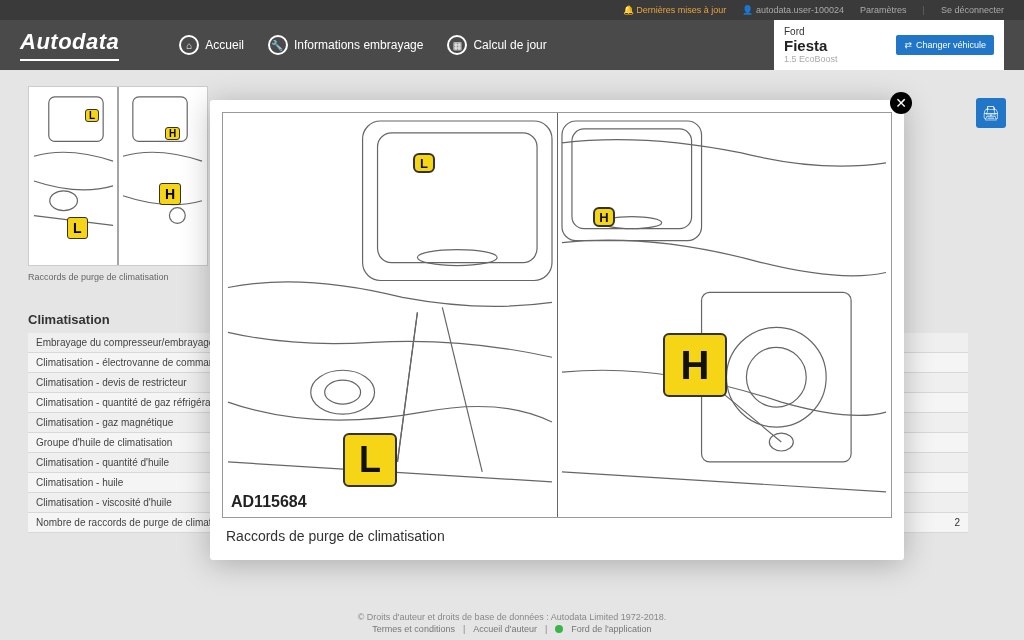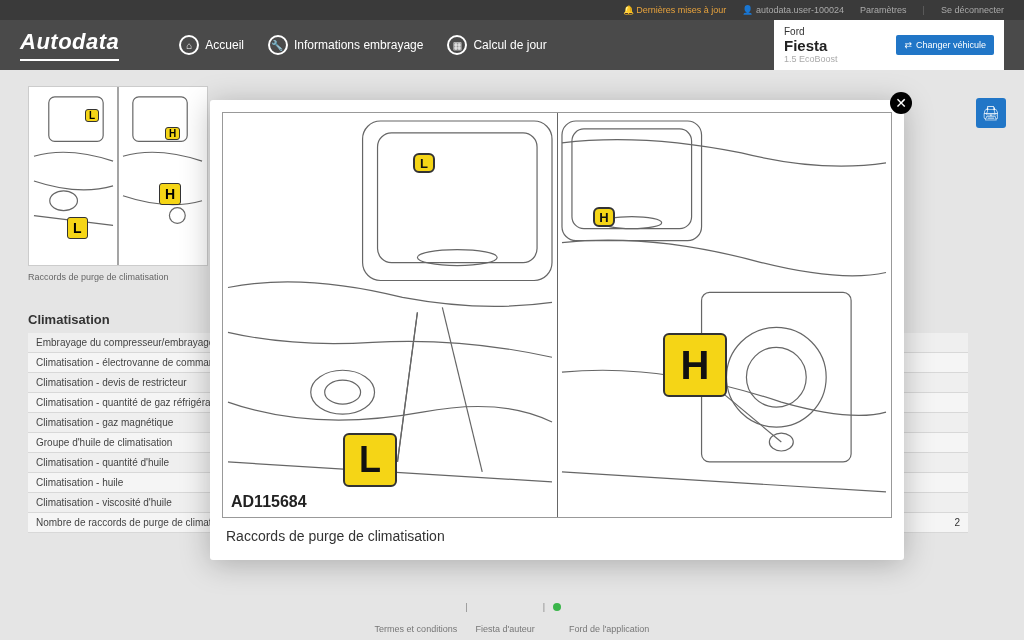--- a/index.html
+++ b/index.html
@@ -58,21 +58,21 @@
 .label-H-big { left: 440px; top: 220px; width: 64px; height: 64px; font-size: 40px; }
 .label-L-small { left: 190px; top: 40px; width: 22px; height: 20px; font-size: 13px; }
 .label-H-small { left: 370px; top: 94px; width: 22px; height: 20px; font-size: 13px; }
 
 .diagram-ref { position: absolute; left: 8px; bottom: 6px; font-size: 16px; font-weight: bold; color: #222; }
 .modal-caption { font-size: 14px; color: #333; padding: 10px 4px 4px; }
 
 
 .footer { position: absolute; bottom: 0; left: 0; right: 0; text-align: center; font-size: 9px; color: #888; padding: 6px 0; }
 .footer-links { display: flex; justify-content: center; gap: 8px; margin-top: 2px; align-items: center; }
-.footer-links a { color: #777; text-decoration: none; margin-top: 44px; }
+.footer-links a { color: #777; text-decoration: none; }
 .status-dot { width: 8px; height: 8px; background: #3ab54a; border-radius: 50%; display: inline-block; }
 
 
 .mini-label { position: absolute; background: #f5d516; border: 1px solid #333; border-radius: 3px; font-size: 10px; font-weight: bold; padding: 0 3px; }
 </style>
 </head>
 <body>
 
 <div class="topbar-upper">
   <a class="updates"><span class="bell">🔔</span><span>Dernières mises à jour</span></a>
@@ -175,24 +175,25 @@
         <span class="spec-val"></span>
       </div>
     <div class="spec-row">
         <span>Nombre de raccords de purge de climatisation</span>
         <span class="spec-val">2</span>
       </div>
   </div>
 </div>
 
 <div class="footer">
+  <div>© Droits d'auteur et droits de base de données : Autodata Limited 1972-2018.</div>
   <div class="footer-links">
     <a>Termes et conditions</a>
     <span>|</span>
-    <a>Fiesta d'auteur</a>
+    <a>Accueil d'auteur</a>
     <span>|</span>
     <span class="status-dot"></span>
     <a>Ford de l'application</a>
   </div>
 </div>
 
 <div class="modal-overlay"></div>
 <div class="modal">
   <button class="modal-close">
     <span>✕</span>

